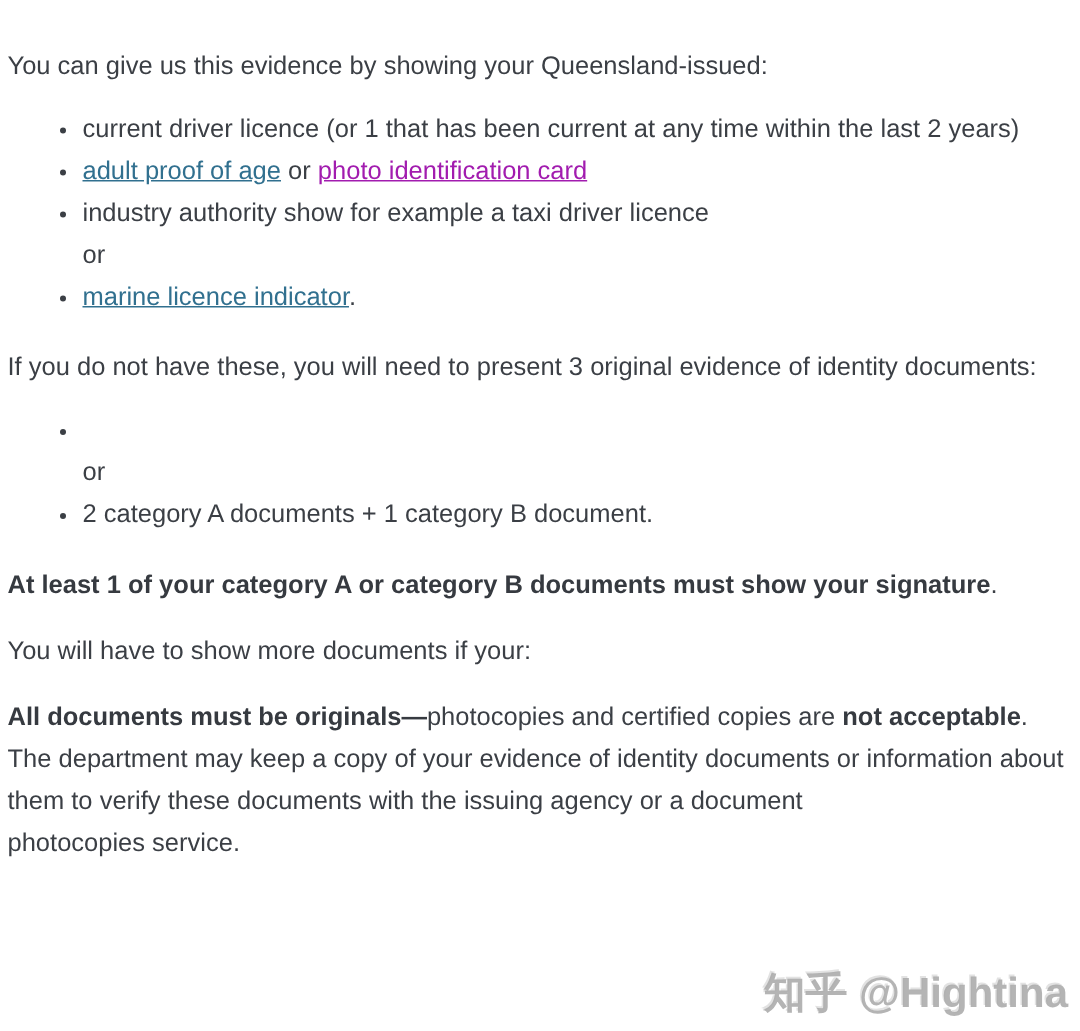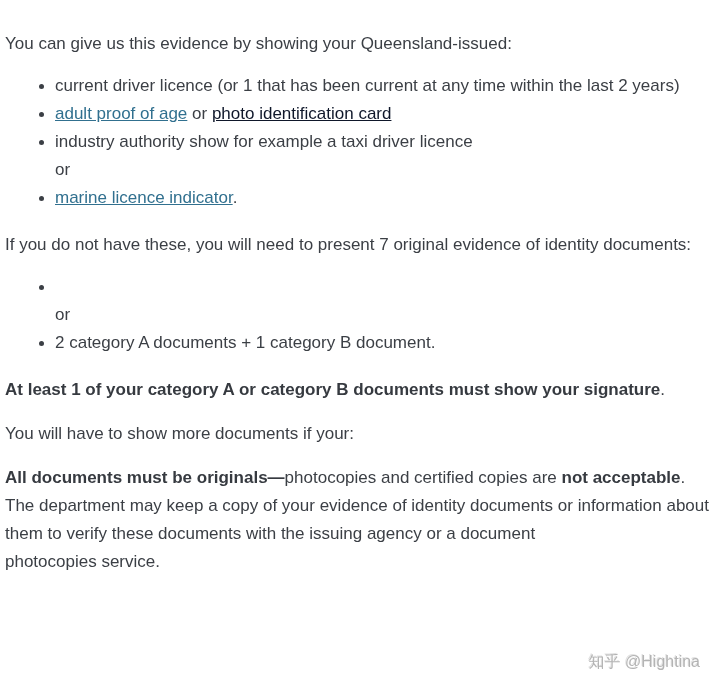--- a/index.html
+++ b/index.html
@@ -22,32 +22,33 @@
     padding: 0 0 0 50px;
     list-style-type: disc;
   }
   li { margin: 0; }
   li::marker { color: #3b3f45; font-size: 15px; }
   a {
     color: #31708f;
     text-decoration: underline;
     cursor: pointer;
   }
-  a.visited { color: #0f172a; }
+  a.visited { color: #a21caf; }
   b, strong, .bold { font-weight: 700; color: #363a40; }
   .watermark {
     position: absolute;
-    right: 20px;
+    right: 8px;
     bottom: 10px;
-    font-size: 16px;
+    font-size: 28px;
     line-height: 30px;
     color: rgba(170, 170, 170, 0.88);
     text-shadow: 1px 1px 0 rgba(255,255,255,0.9), -1px -1px 0 rgba(140,140,140,0.25);
     pointer-events: none;
     white-space: nowrap;
+    font-weight: bold;
   }
 </style>
 </head>
 <body>
 
 <main>
 
   <p>
     <span>You can give us this evidence by showing your Queensland-issued:</span>
   </p>
@@ -61,21 +62,21 @@
     </li>
     <li>
       <span>industry authority show for example a taxi driver licence</span><br><span>or</span>
     </li>
     <li>
       <a>marine licence indicator</a><span>.</span>
     </li>
   </ul>
 
   <p>
-    <span>If you do not have these, you will need to present 7 original evidence of identity documents:</span>
+    <span>If you do not have these, you will need to present 3 original evidence of identity documents:</span>
   </p>
 
   <ul>
     <li>
       <br><span>or</span>
     </li>
     <li>
       <span>2 category A documents + 1 category B document.</span>
     </li>
   </ul>

